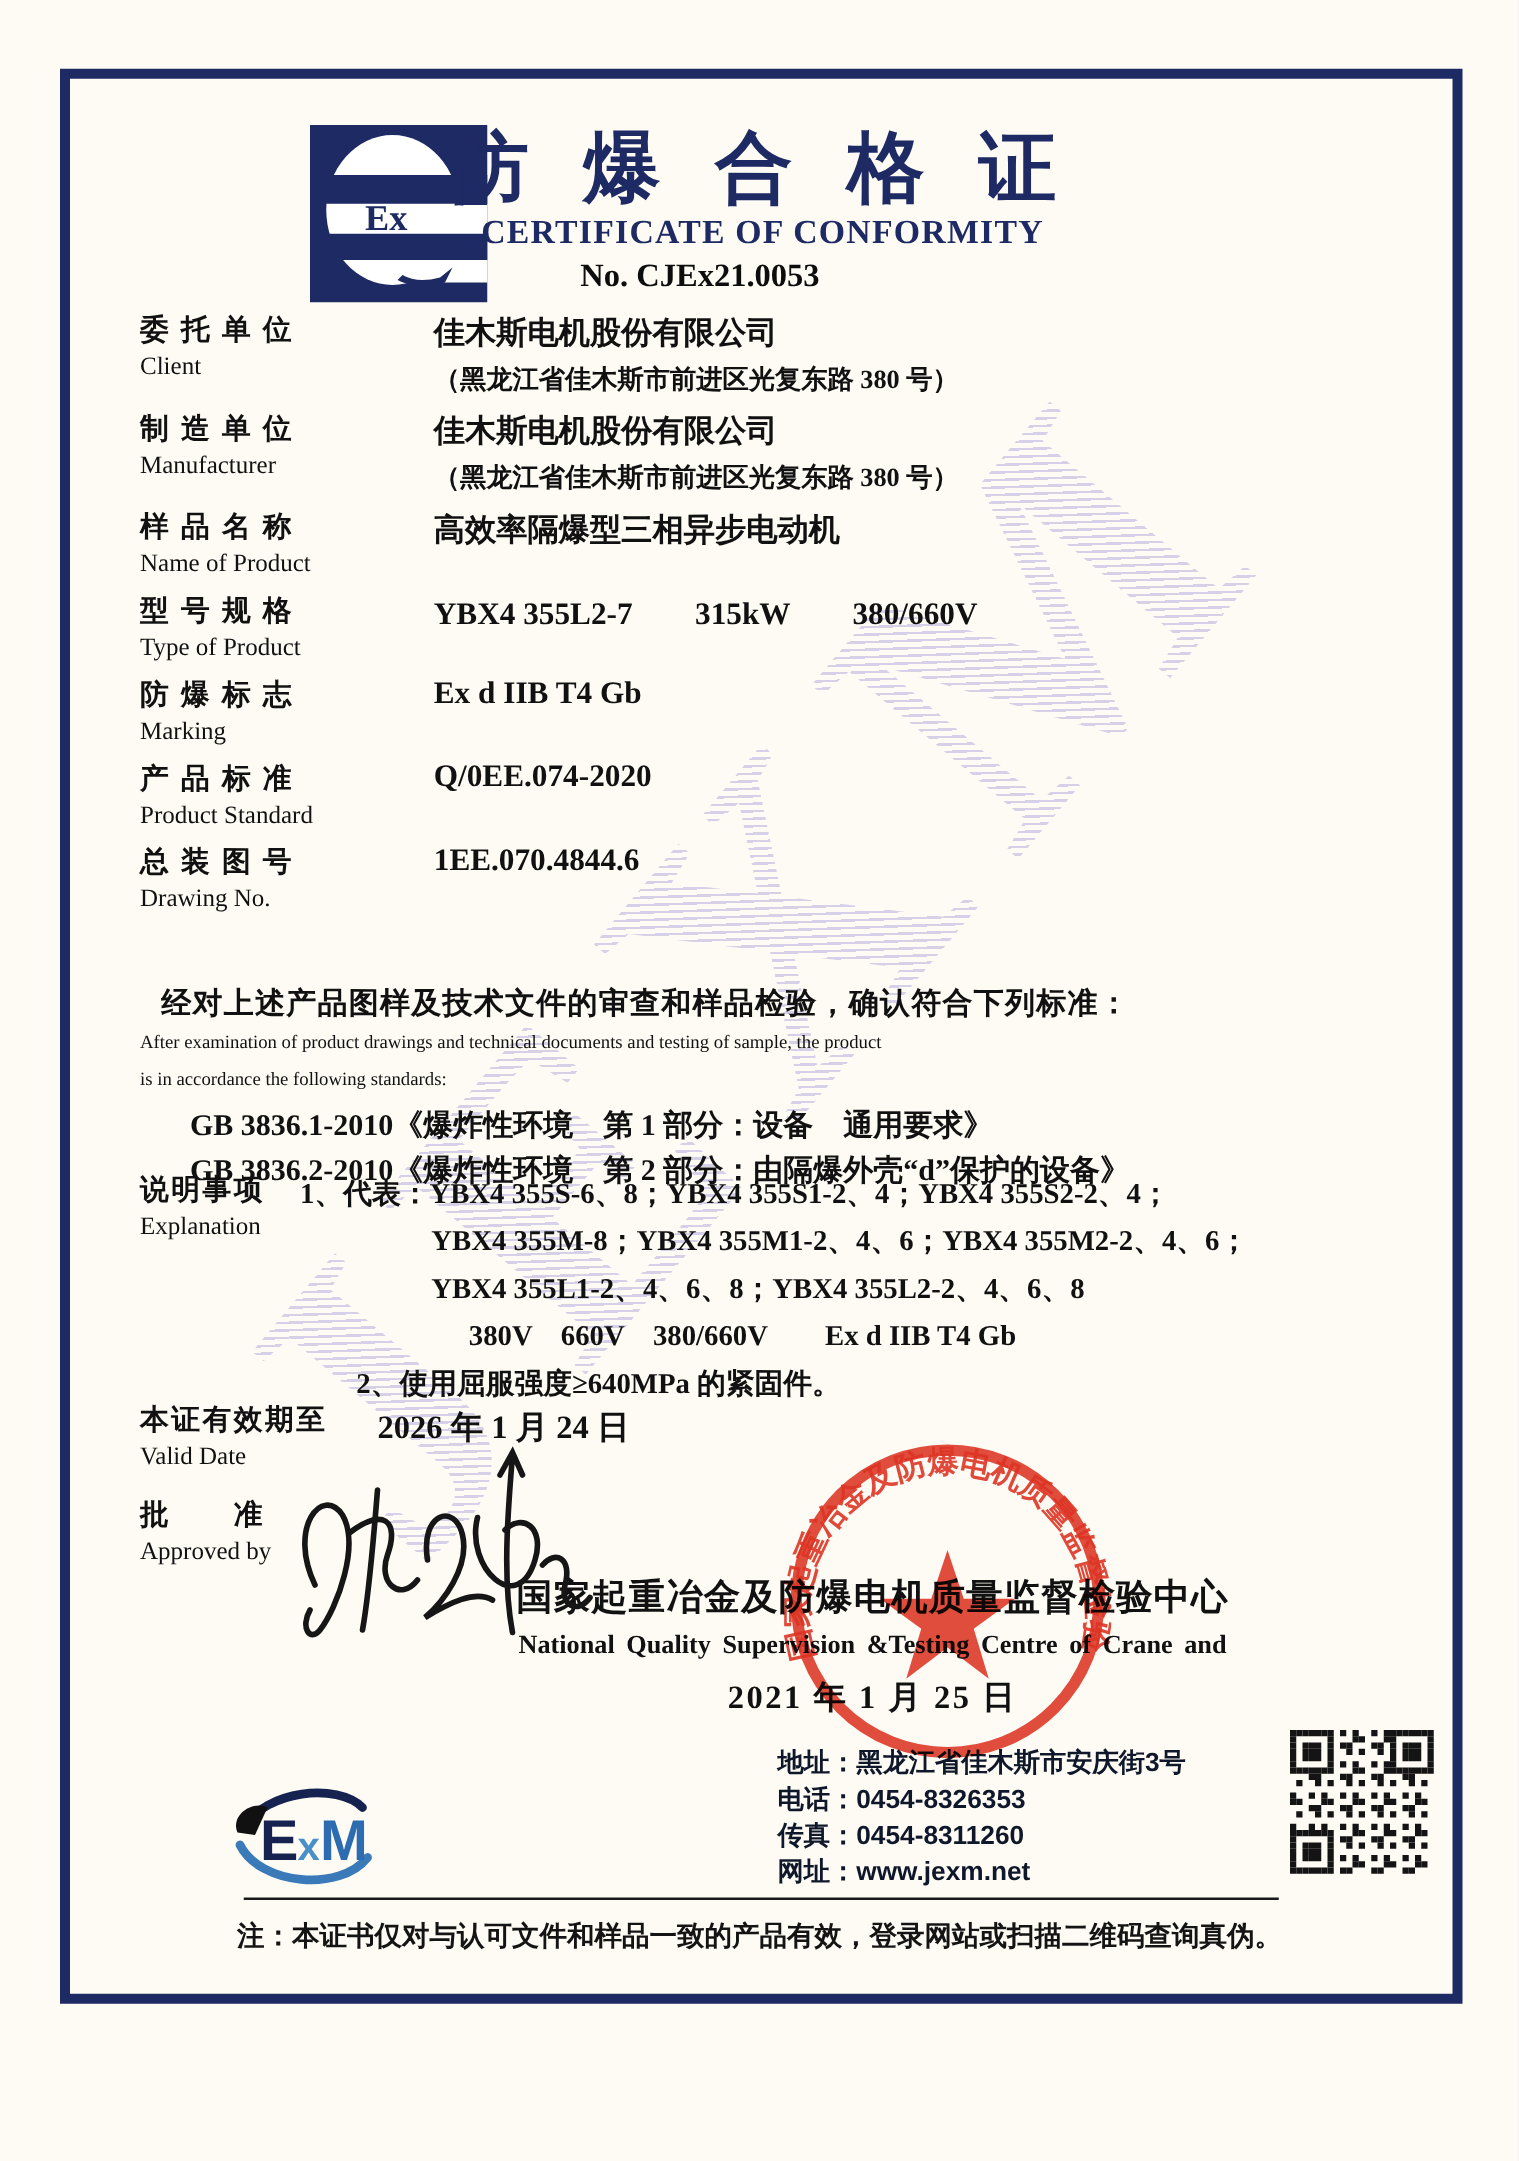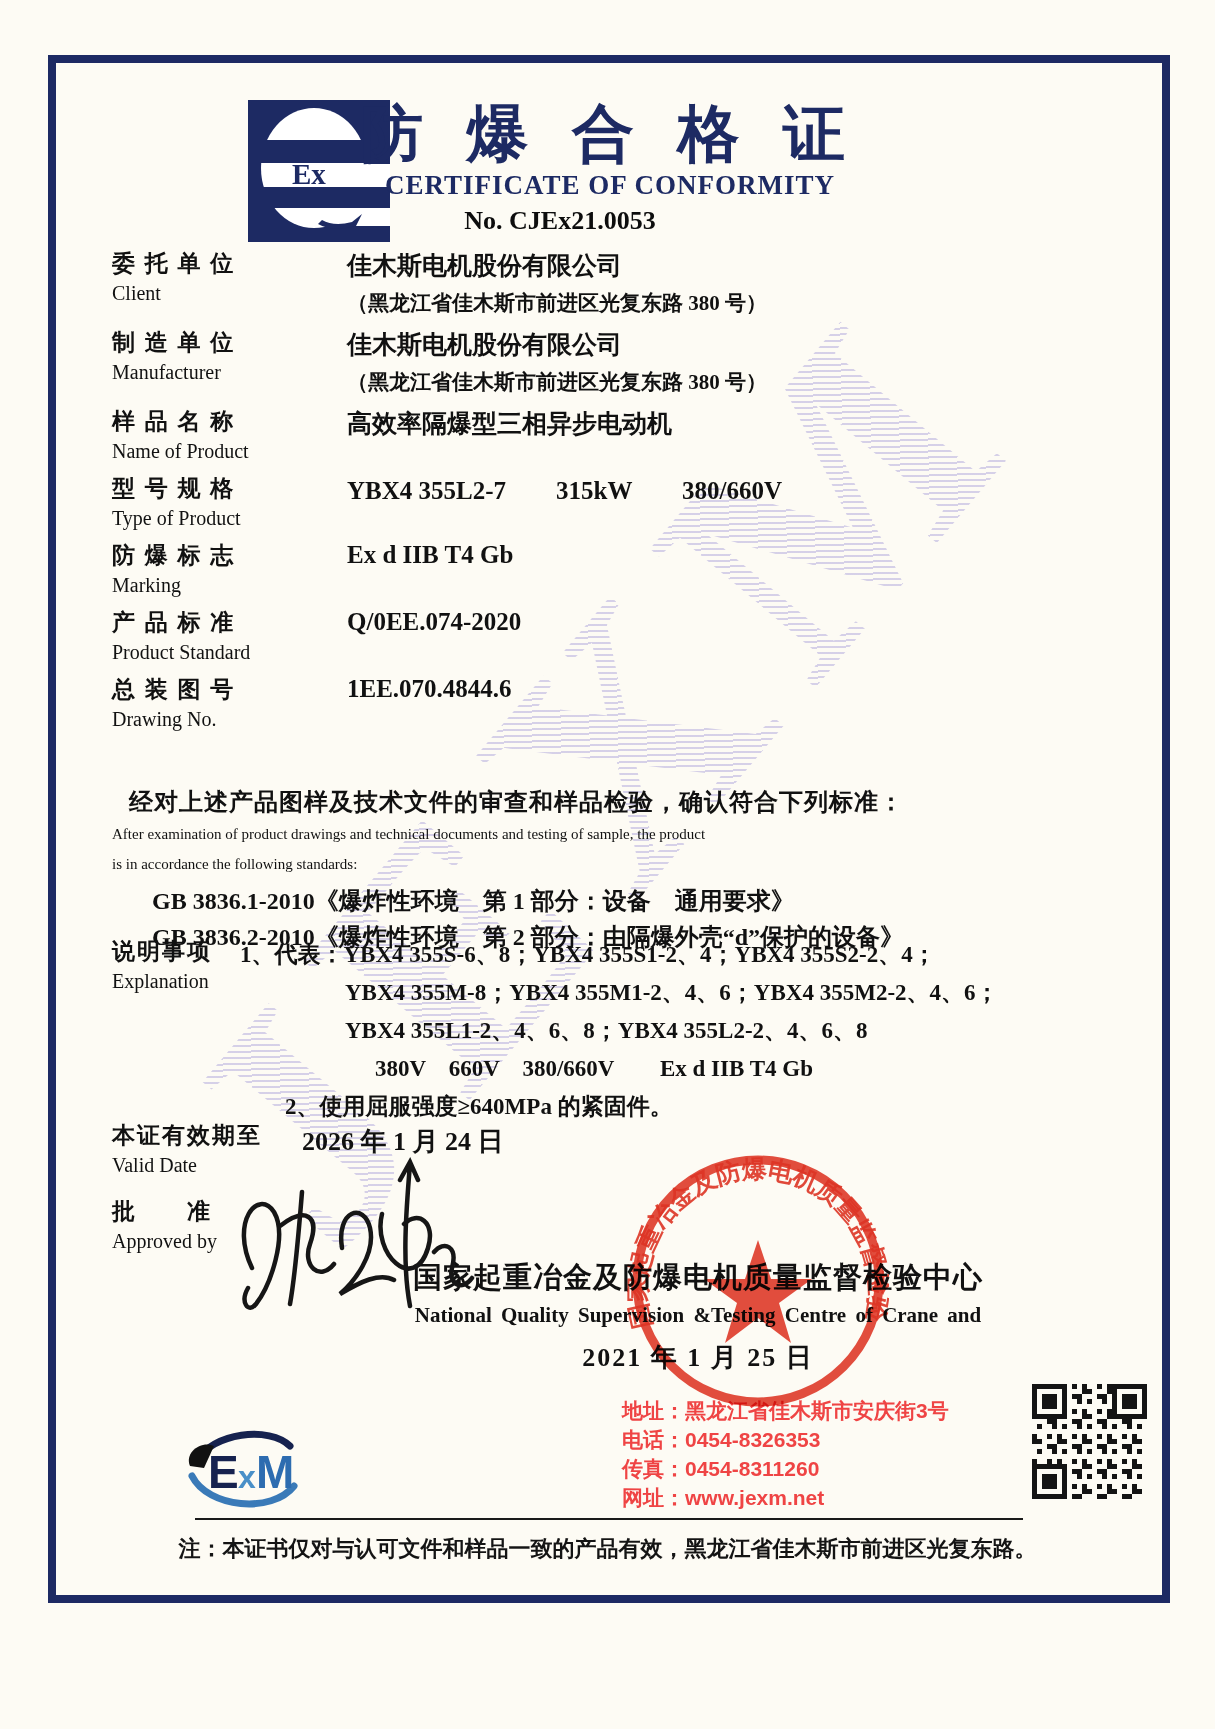--- a/index.html
+++ b/index.html
@@ -51,21 +51,21 @@
   .signature{left:222px;top:1152px;width:255px;height:178px;z-index:2;}
   
   .issuer{left:398px;top:1258px;width:600px;text-align:center;}
   .iss-cn{font-size:29px;font-weight:bold;letter-spacing:1px;}
   .iss-en{font-size:21px;font-weight:bold;word-spacing:4px;margin-top:5px;}
   .iss-date{font-size:26px;font-weight:bold;margin-top:12px;letter-spacing:2px;}
   
   .stamp{left:627px;top:1150px;width:262px;height:262px;z-index:3;mix-blend-mode:multiply;}
   
   .contacts{left:622px;top:1396px;font-family:"Liberation Sans","DejaVu Sans",sans-serif;}
-  .c-row{font-size:21px;font-weight:600;line-height:29px;color:#ef4444;}
+  .c-row{font-size:21px;font-weight:600;line-height:29px;color:#0f172a;}
   
   .inst{left:182px;top:1424px;display:flex;align-items:flex-start;gap:12px;}
   .inst-cn{font-family:"Liberation Sans","DejaVu Sans",sans-serif;font-size:34px;font-weight:900;
            letter-spacing:2px;color:#111;}
   .inst-en{font-family:"Liberation Sans","DejaVu Sans",sans-serif;font-size:10.5px;font-weight:bold;
            letter-spacing:.5px;color:#222;margin-top:4px;}
   
   .qr{left:1032px;top:1384px;width:115px;height:115px;}
   .qr b{position:absolute;width:5px;height:5px;background:#141414;}
   
@@ -468,15 +468,15 @@
       <b style="left:30px;top:110px"></b>
       <b style="left:40px;top:110px"></b>
       <b style="left:45px;top:110px"></b>
       <b style="left:65px;top:110px"></b>
       <b style="left:70px;top:110px"></b>
       <b style="left:90px;top:110px"></b>
       <b style="left:95px;top:110px"></b>
     </div>
 
   <div class="abs divider"></div>
-  <div class="abs note">注：本证书仅对与认可文件和样品一致的产品有效，黑龙江省佳木斯市前进区光复东路。</div>
+  <div class="abs note">注：本证书仅对与认可文件和样品一致的产品有效，登录网站或扫描二维码查询真伪。</div>
 
 </div>
 
 </body></html>

